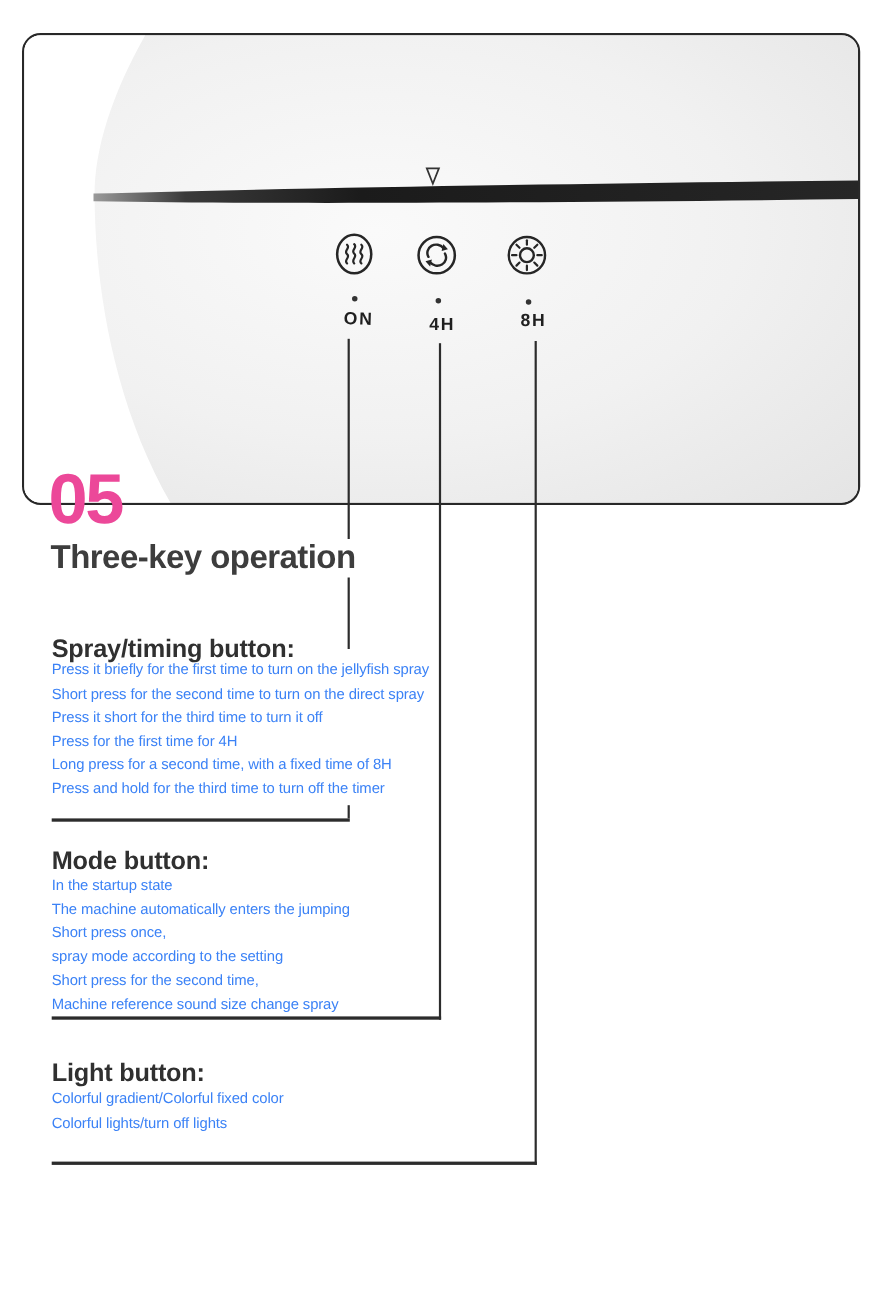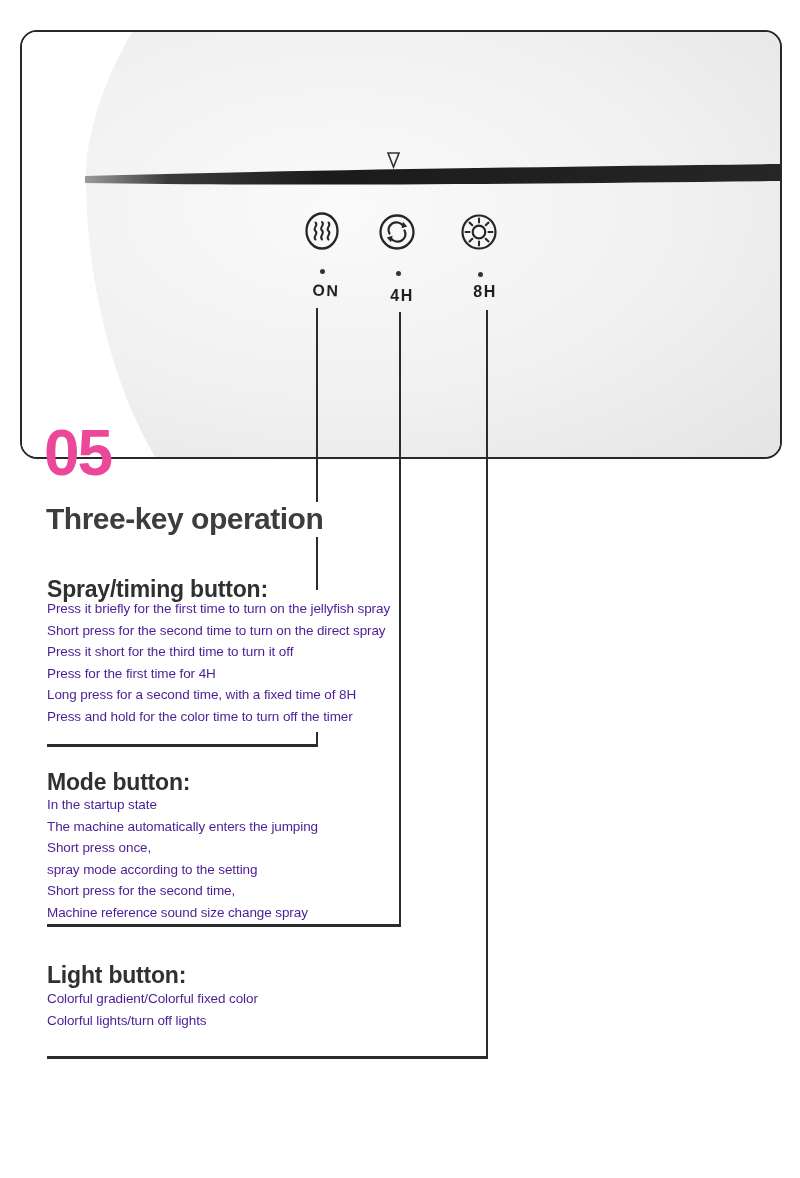--- a/index.html
+++ b/index.html
@@ -25,30 +25,30 @@
   .hline{position:absolute;height:3px;background:#2c2c2c;z-index:3;}
   
   .step-number{
     position:absolute;left:44px;top:421px;z-index:4;
     font-size:64px;font-weight:bold;letter-spacing:-2px;
     line-height:1;color:#ec4899;
   }
   .page-title{
     position:absolute;left:46px;top:490px;z-index:4;
     font-size:30px;font-weight:bold;letter-spacing:-0.5px;line-height:1.15;
-    color:#3d3d3d;background:#ffffff;padding-right:6px;margin-top:12px;
+    color:#3d3d3d;background:#ffffff;padding-right:6px;
   }
   
   .section-heading{
     position:absolute;left:47px;z-index:2;
     font-size:23px;font-weight:bold;color:#303030;letter-spacing:-0.2px;
   }
   .section-body{
     position:absolute;left:47px;z-index:2;
-    font-size:13.5px;line-height:21.5px;color:#4c1d95;letter-spacing:-0.1px;
+    font-size:13.5px;line-height:21.5px;color:#3b82f6;letter-spacing:-0.1px;
   }
   .section-body div{white-space:nowrap;}
 </style>
 </head>
 <body>
 
 <div class="photo-frame">
   <svg class="device" width="758" height="425" viewBox="0 0 758 425">
     <defs>
       <radialGradient id="bodyGrad" cx="42%" cy="42%" r="80%">
@@ -124,21 +124,21 @@
 <div class="step-number">05</div>
 <div class="page-title">Three-key operation</div>
 
 <div class="section-heading" style="top:576px">Spray/timing button:</div>
 <div class="section-body" style="top:598px">
   <div>Press it briefly for the first time to turn on the jellyfish spray</div>
   <div>Short press for the second time to turn on the direct spray</div>
   <div>Press it short for the third time to turn it off</div>
   <div>Press for the first time for 4H</div>
   <div>Long press for a second time, with a fixed time of 8H</div>
-  <div>Press and hold for the color time to turn off the timer</div>
+  <div>Press and hold for the third time to turn off the timer</div>
 </div>
 
 <div class="section-heading" style="top:769px">Mode button:</div>
 <div class="section-body" style="top:794px">
   <div>In the startup state</div>
   <div>The machine automatically enters the jumping</div>
   <div>Short press once,</div>
   <div>spray mode according to the setting</div>
   <div>Short press for the second time,</div>
   <div>Machine reference sound size change spray</div>

